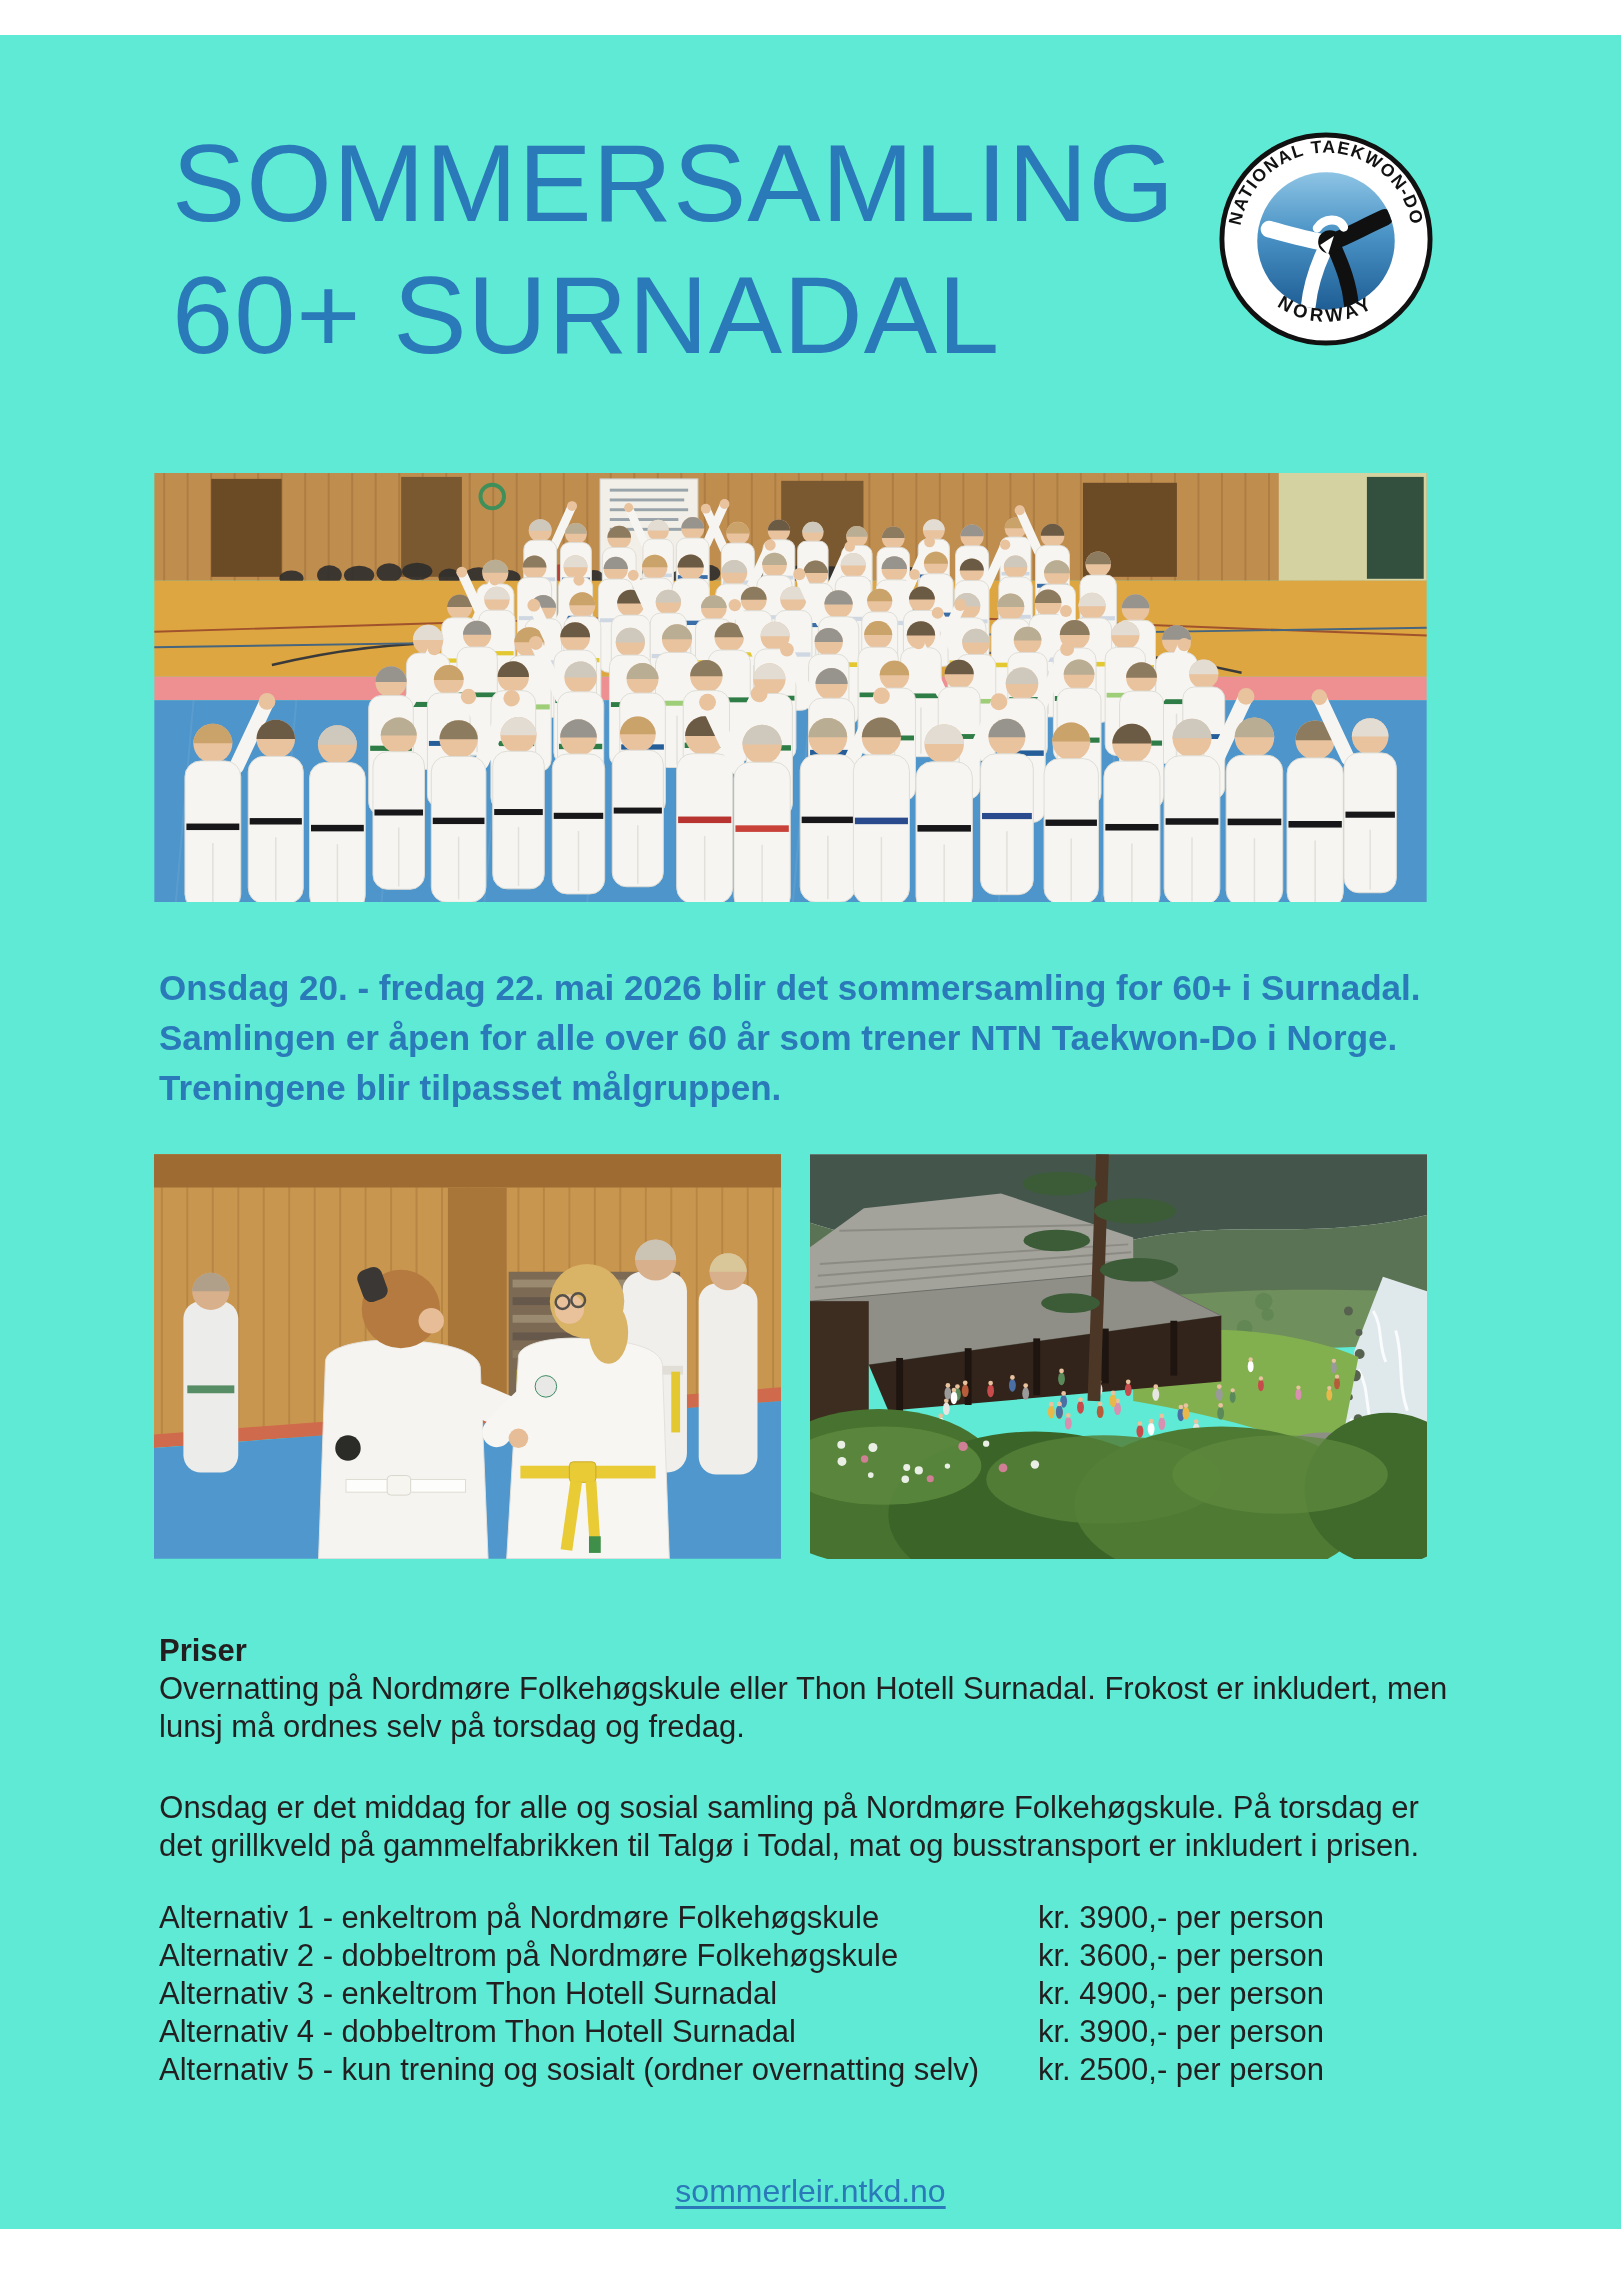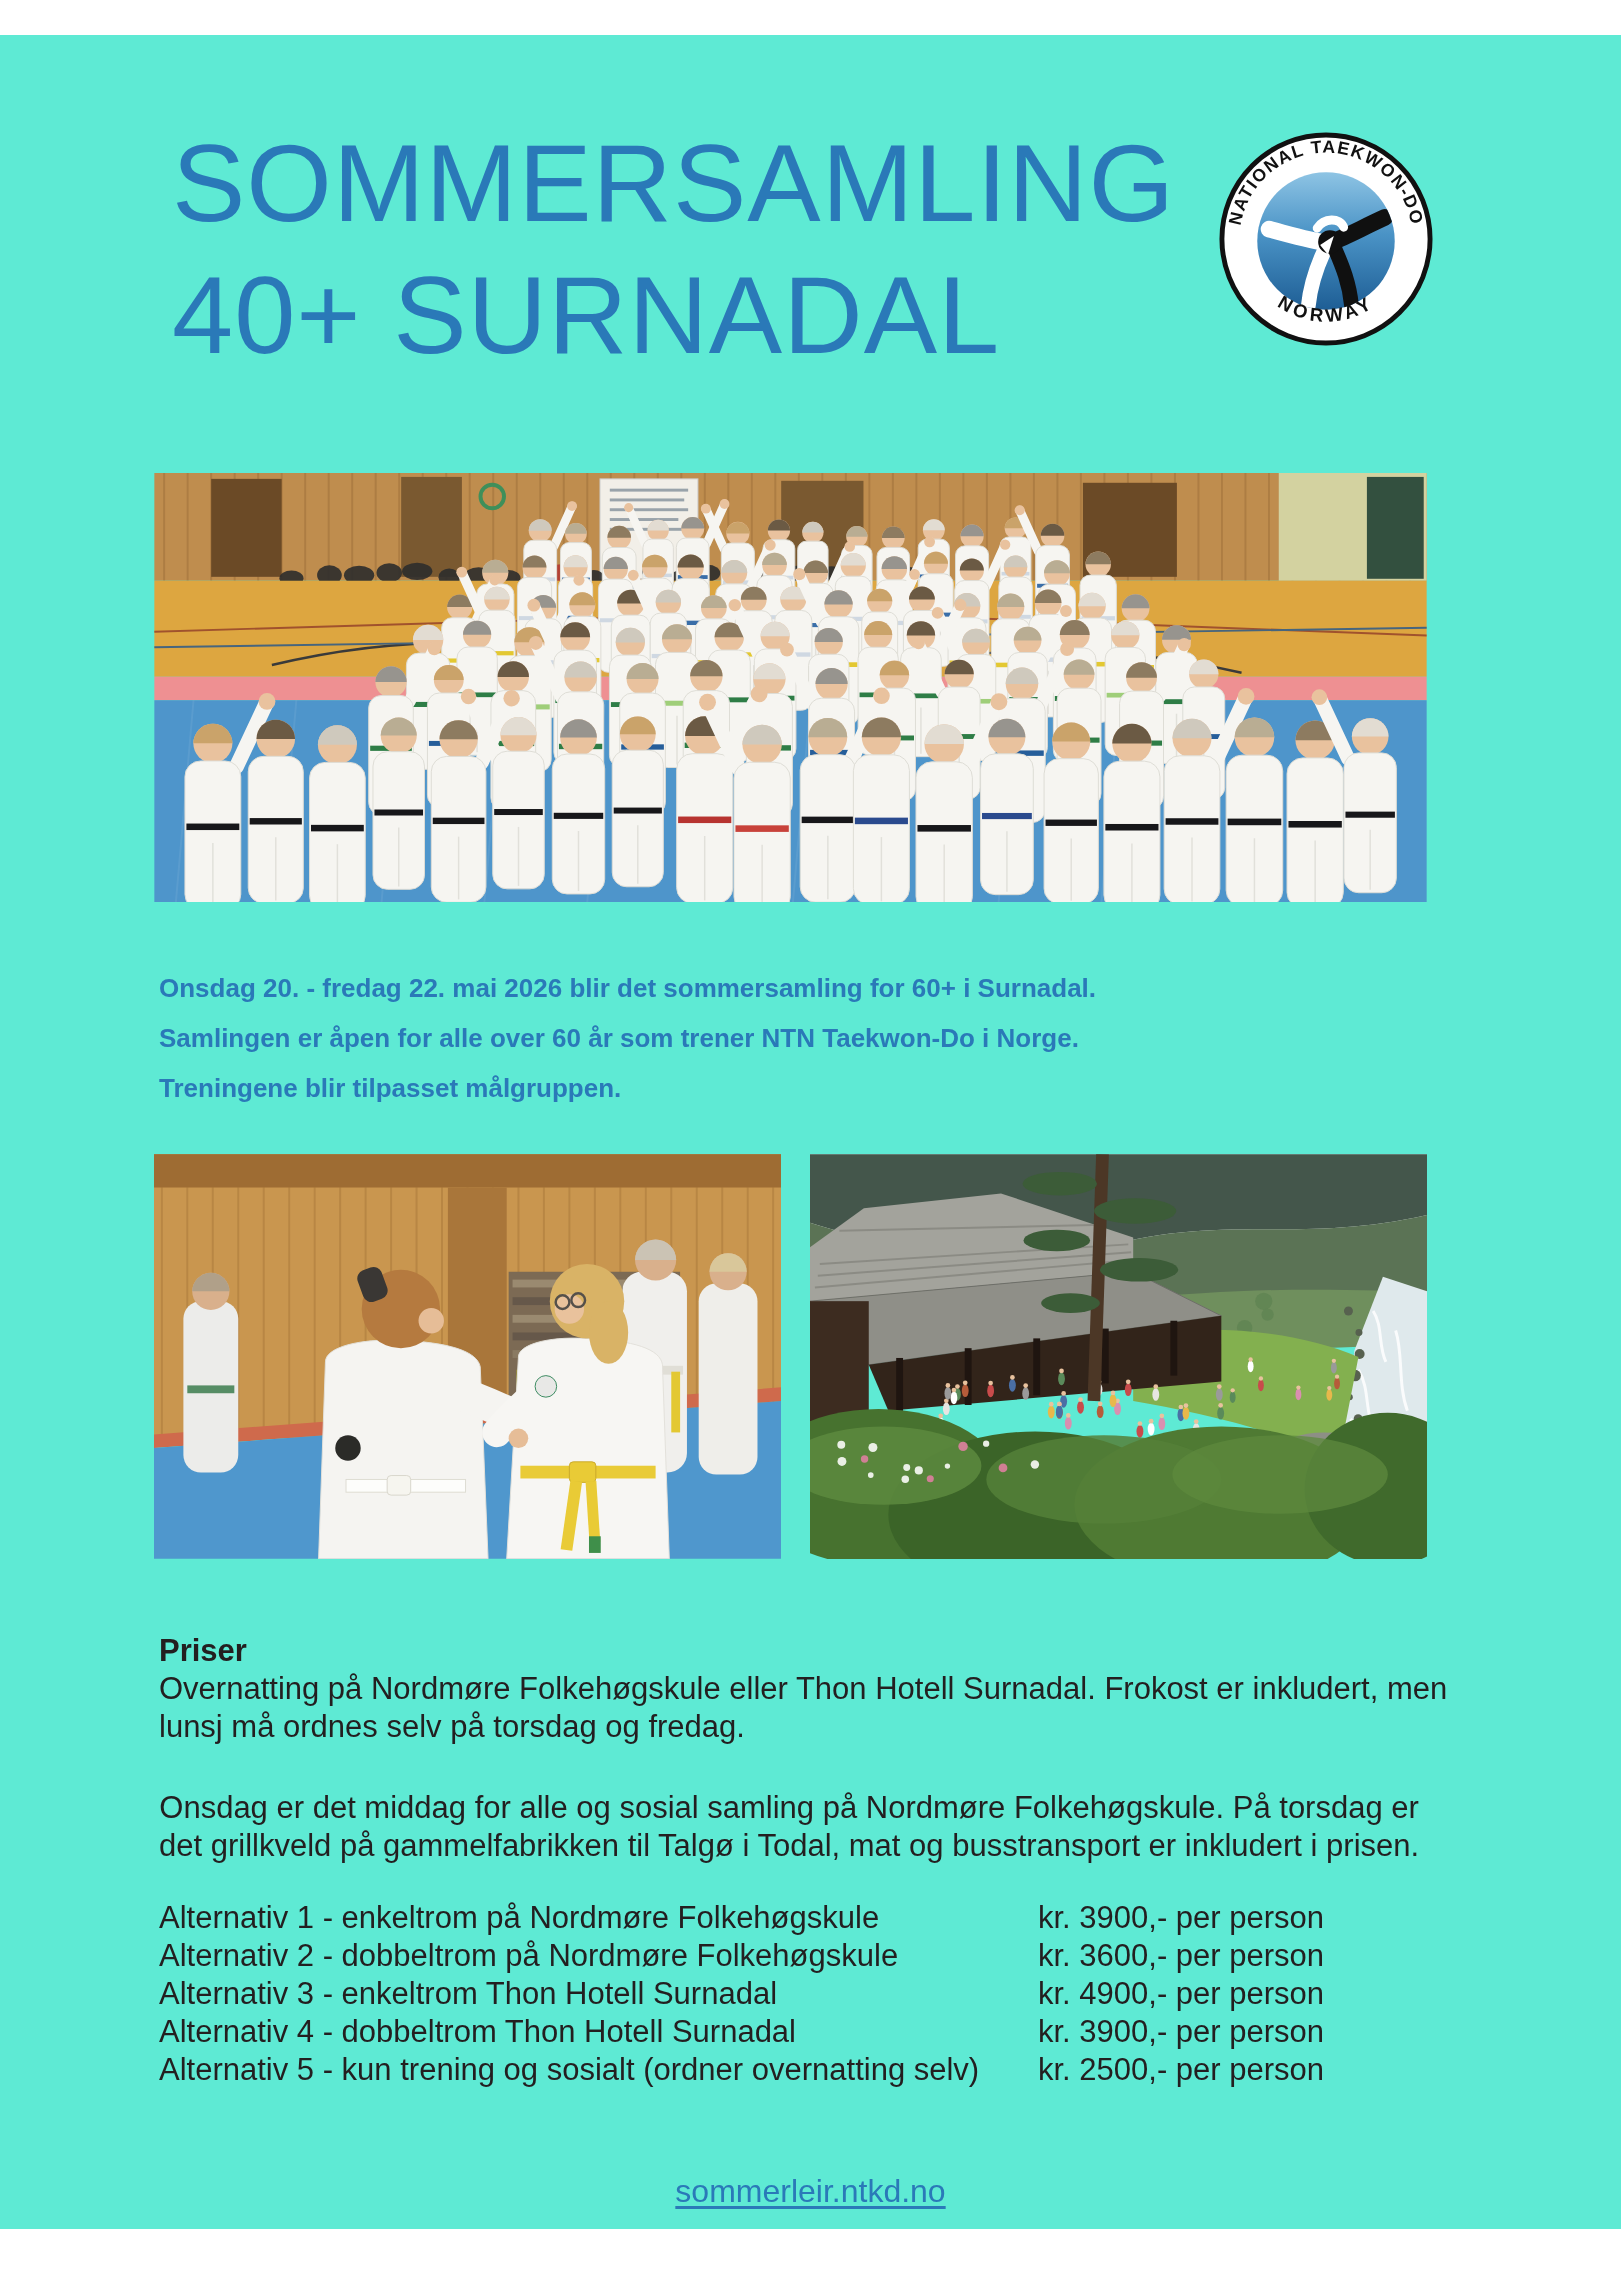--- a/index.html
+++ b/index.html
@@ -10,21 +10,21 @@
   .title{position:absolute;left:172px;top:82px;font-size:110px;line-height:132px;
          color:var(--blue);white-space:nowrap;font-weight:400;letter-spacing:1px;}
 
   .logo-wrap{position:absolute;left:1218px;top:96px;width:216px;height:216px;}
 
   .photo{position:absolute;overflow:hidden;}
   #group-photo{left:154px;top:438px;width:1273px;height:429px;}
   #training-photo{left:154px;top:1119px;width:627px;height:405px;}
   #venue-photo{left:810px;top:1119px;width:617px;height:405px;}
 
-  .intro{position:absolute;left:159px;top:928px;font-size:26px;line-height:50px;
+  .intro{position:absolute;left:159px;top:928px;font-size:35px;line-height:50px;
          font-weight:700;color:var(--blue);white-space:nowrap;}
 
   .prices-heading{position:absolute;left:159px;top:1597px;font-size:31px;line-height:38px;
          font-weight:700;color:var(--ink);}
   .para{position:absolute;left:159px;font-size:31px;line-height:38px;color:var(--ink);white-space:nowrap;}
   #para1{top:1635px;}
   #para2{top:1754px;text-align:center;}
 
   .alts{position:absolute;left:159px;top:1864px;font-size:31px;line-height:38px;color:var(--ink);}
   .alt-row{position:relative;height:38px;white-space:nowrap;}
@@ -36,21 +36,21 @@
 
   svg{display:block;}
 </style>
 </head>
 <body>
 
 <div class="page">
 
   <div class="title">
     <div>SOMMERSAMLING</div>
-    <div>40+ SURNADAL</div>
+    <div>60+ SURNADAL</div>
   </div>
 
   <div class="logo-wrap">
     <svg viewBox="0 0 220 220" width="216" height="216">
       <defs>
         <linearGradient id="ig" x1="0" y1="0" x2="0" y2="1">
           <stop offset="0" stop-color="#8ec4e4"></stop>
           <stop offset="0.45" stop-color="#4a93c6"></stop>
           <stop offset="1" stop-color="#1e5e95"></stop>
         </linearGradient>

